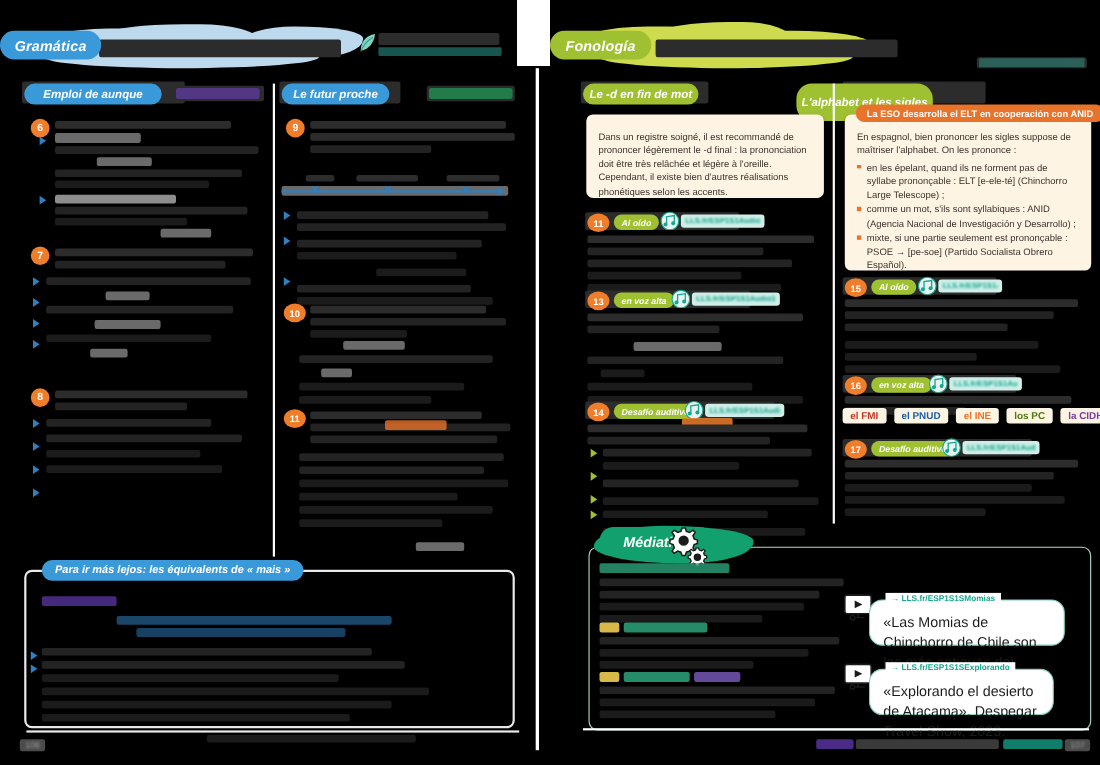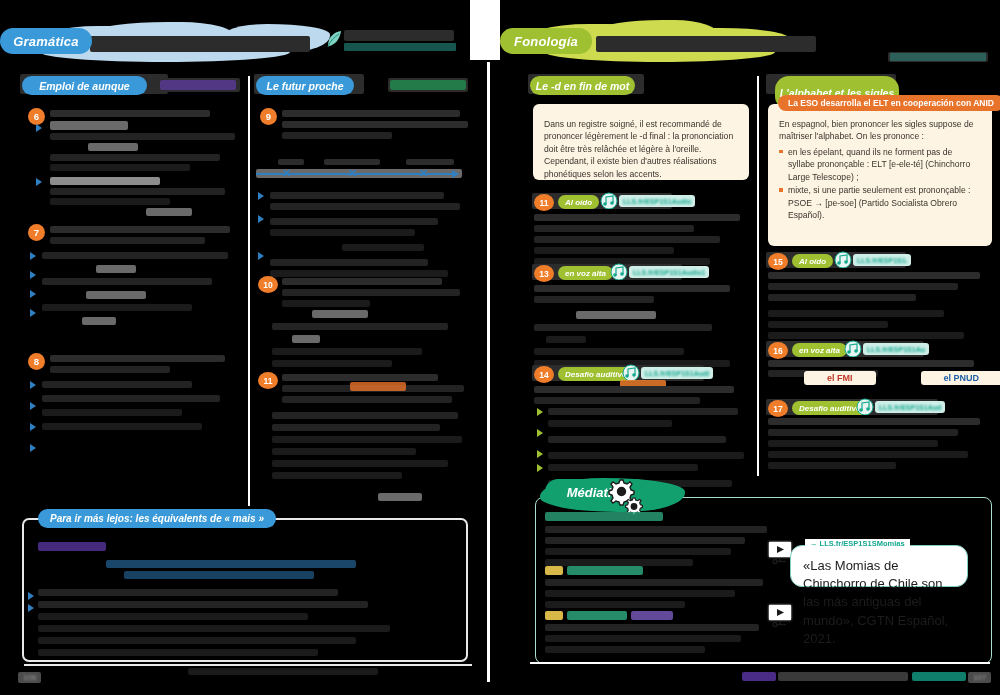--- a/index.html
+++ b/index.html
@@ -121,22 +121,22 @@
     font-size:7.5px;font-weight:bold;color:#14a88e;white-space:nowrap;
   }
   .vidbox .qt{
     font-size:13px;color:#1c1c1c;line-height:1.4;padding:11px 10px 7px 12px;
   }
   .monitor{position:absolute;}
 
   
   .acrow{position:absolute;display:flex;gap:7px;align-items:center;}
   .acchip{
-    background:#fdf4e3;border-radius:3px;padding:2px 23px;
-    font-size:9px;color:#c0392b;font-weight:bold;white-space:nowrap;margin-left:38px;
+    background:#fdf4e3;border-radius:3px;padding:2px 7px;
+    font-size:9px;color:#c0392b;font-weight:bold;white-space:nowrap;
   }
   .acchip.b{color:#1d5fa8;}
   .acchip.o{color:#e8732a;}
   .acchip.g{color:#4d7c12;}
   .acchip.p{color:#7a3b9e;}
 
   
   .bullet{position:absolute;width:0;height:0;
     border-top:4px solid transparent;border-bottom:4px solid transparent;
     border-left:6px solid #2f7fc1;}
@@ -209,21 +209,21 @@
   </div>
   <div class="rt g3" style="position:absolute;left:388px;top:78px;width:80px;height:14px;"></div>
   <div style="position:absolute;left:390px;top:80px;width:76px;height:10px;background:#1f9d55;opacity:.7;border-radius:2px;"></div>
 
   <div class="rt g3" style="position:absolute;left:528px;top:74px;width:116px;height:20px;"></div>
   <div class="subpill green" style="left:530px;top:76px;width:105px;height:19px;font-size:10.5px;">
     <span>Le -d en fin de mot</span>
   </div>
 
   <div class="rt g3" style="position:absolute;left:766px;top:74px;width:130px;height:20px;"></div>
-  <div class="subpill green" style="left:775px;top:76px;width:124px;height:34px;font-size:10.5px;">
+  <div class="subpill green" style="left:724px;top:76px;width:124px;height:34px;font-size:10.5px;">
     <span>L'alphabet et les sigles</span>
   </div>
 
   <div class="vsep" style="left:248px;top:76px;width:2px;height:430px;"></div>
   <div class="vsep" style="left:757px;top:76px;width:2px;height:400px;"></div>
   <div class="vsep" style="left:487px;top:62px;width:3px;height:620px;background:#fff;"></div>
 
   <div class="exnum" style="left:28px;top:108px;">
     <span>6</span>
   </div>
@@ -466,20 +466,21 @@
   <div class="bullet green" style="left:537px;top:464px;"></div>
 
   <div class="infocard" style="left:768px;top:104px;width:224px;height:142px;">
     <div class="hdr">
       <span>La ESO desarrolla el ELT en cooperación con ANID</span>
     </div>
     <div class="body">
       <div>En espagnol, bien prononcer les sigles suppose de maîtriser l'alphabet. On les prononce :</div>
       <ul>
         <li>en les épelant, quand ils ne forment pas de syllabe prononçable : ELT [e-ele-té] (Chinchorro Large Telescope) ;</li>
+        <li>comme un mot, s'ils sont syllabiques : ANID (Agencia Nacional de Investigación y Desarrollo) ;</li>
         <li>mixte, si une partie seulement est prononçable : PSOE → [pe-soe] (Partido Socialista Obrero Español).</li>
       </ul>
     </div>
   </div>
 
   <div class="rt g3" style="position:absolute;left:766px;top:252px;width:140px;height:16px;"></div>
   <div class="exnum wide" style="left:768px;top:253px;font-size:8.5px;">
     <span>15</span>
   </div>
   <div class="extag" style="left:792px;top:254px;">
@@ -626,20 +627,24 @@
 
   <div class="monitor" style="left:766px;top:601px;">
     <svg width="28" height="28" viewBox="0 0 28 28">
       <rect x="2" y="3" width="24" height="17" rx="2" fill="#fff" stroke="#1b1b1b" stroke-width="1.5"></rect>
       <path d="M11 8 L18 11.5 L11 15 Z" fill="#1b1b1b"></path>
       <line x1="14" y1="20" x2="14" y2="23" stroke="#1b1b1b" stroke-width="1.5"></line>
       <circle cx="9" cy="23.5" r="2" fill="none" stroke="#1b1b1b" stroke-width="1.3"></circle>
       <line x1="11" y1="23.5" x2="20" y2="23.5" stroke="#1b1b1b" stroke-width="1.3"></line>
     </svg>
   </div>
+  <div class="vidbox" style="left:790px;top:608px;width:166px;height:40px;">
+    <div class="lnk">→ LLS.fr/ESP1S1SExplorando</div>
+    <div class="qt">«Explorando el desierto de Atacama», Despegar Travel Show, 2023.</div>
+  </div>
 
   <div class="hsep" style="left:24px;top:664px;width:448px;height:2px;background:#e9e9e9;"></div>
   <div class="hsep" style="left:530px;top:662px;width:460px;height:2px;background:#fff;"></div>
 
   <div class="pgnum" style="left:18px;top:672px;">
     <span style="filter:blur(1.2px);">106</span>
   </div>
   <div style="position:absolute;left:778px;top:672px;width:130px;height:9px;background:#3a3a3a;border-radius:2px;"></div>
   <div style="position:absolute;left:912px;top:672px;width:54px;height:9px;background:#14a88e;opacity:.75;border-radius:2px;"></div>
   <div style="position:absolute;left:742px;top:672px;width:34px;height:9px;background:#6a3fbf;opacity:.7;border-radius:2px;"></div>

